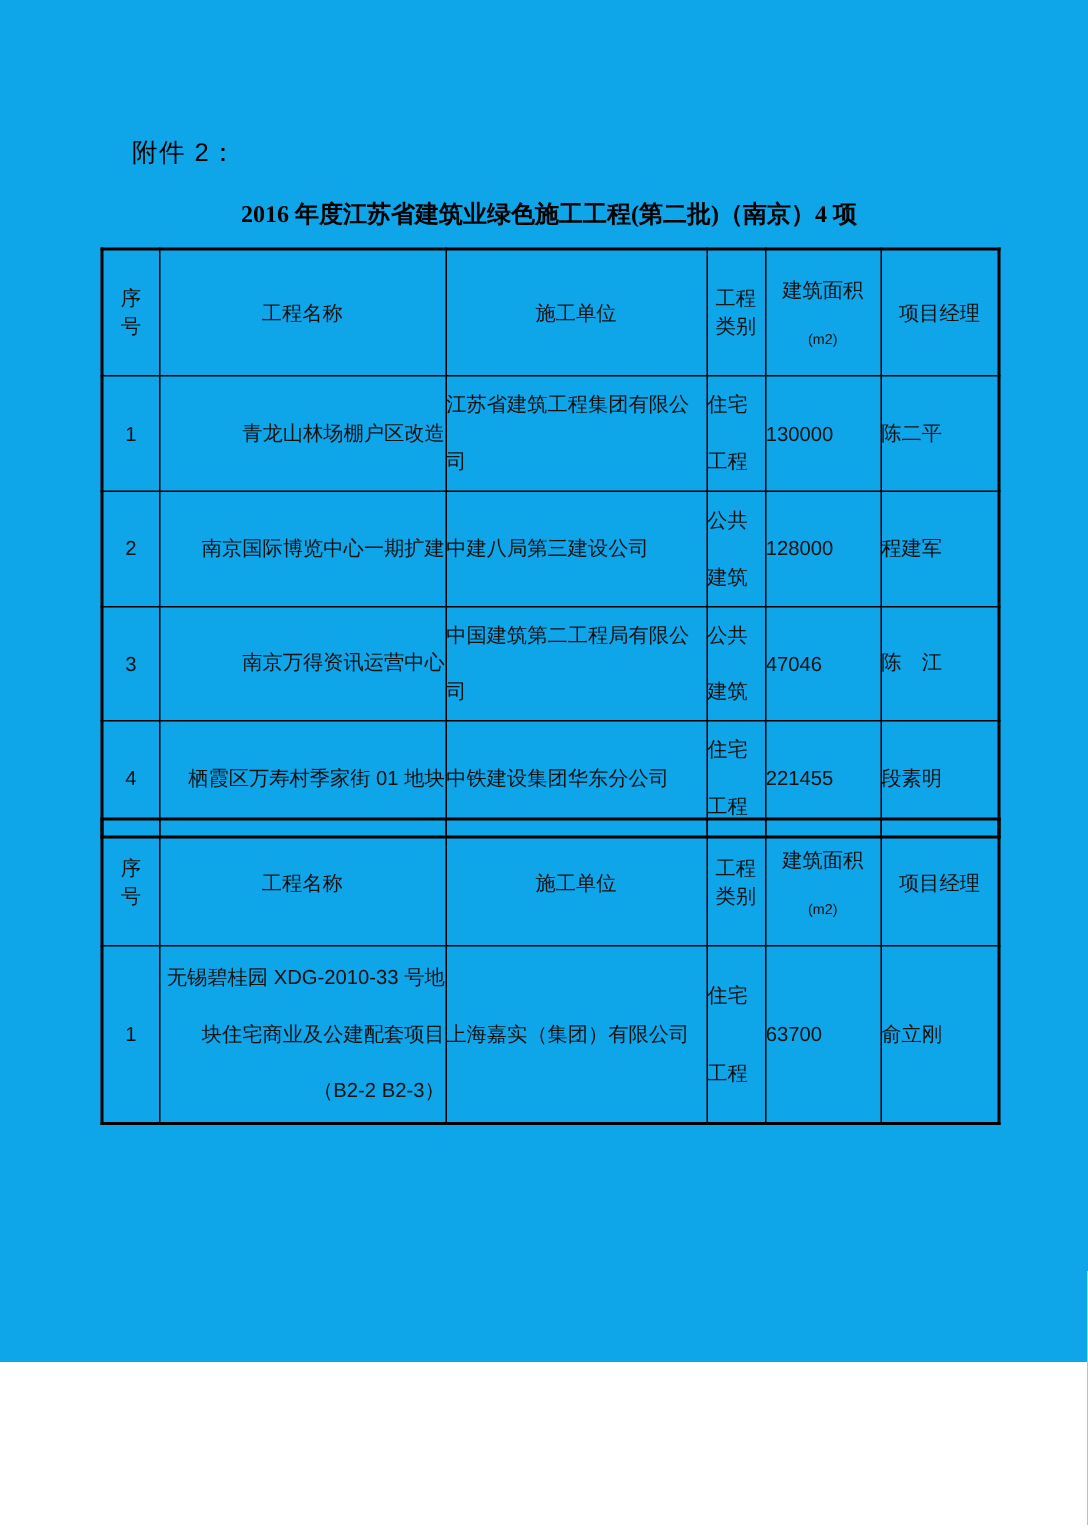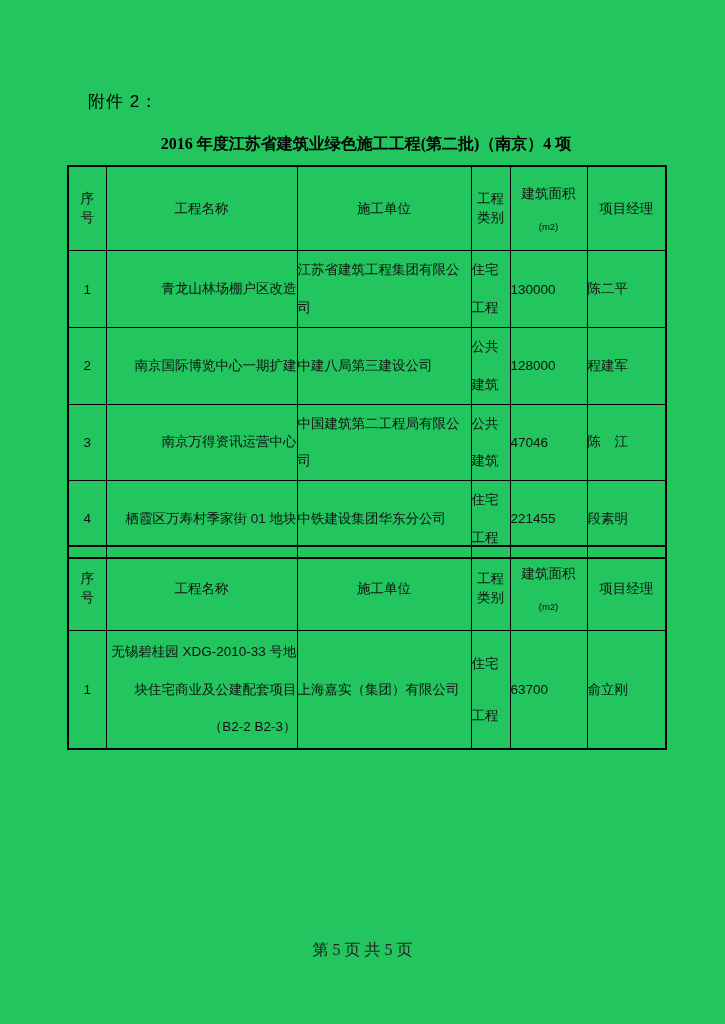--- a/index.html
+++ b/index.html
@@ -3,22 +3,22 @@
 <meta charset="utf-8">
 <style>
   html, body {
     margin: 0;
     padding: 0;
     background: #ffffff;
   }
   .sheet {
     position: relative;
     width: 725px;
-    height: 1024px;
-    background: #22c55e;
+    height: 908px;
+    background: #0ea5e9;
     color: #000000;
     font-family: "Liberation Sans", sans-serif;
     overflow: hidden;
   }
   .attachment {
     position: absolute;
     left: 88px;
     top: 90px;
     font-size: 17px;
     font-weight: 500;

